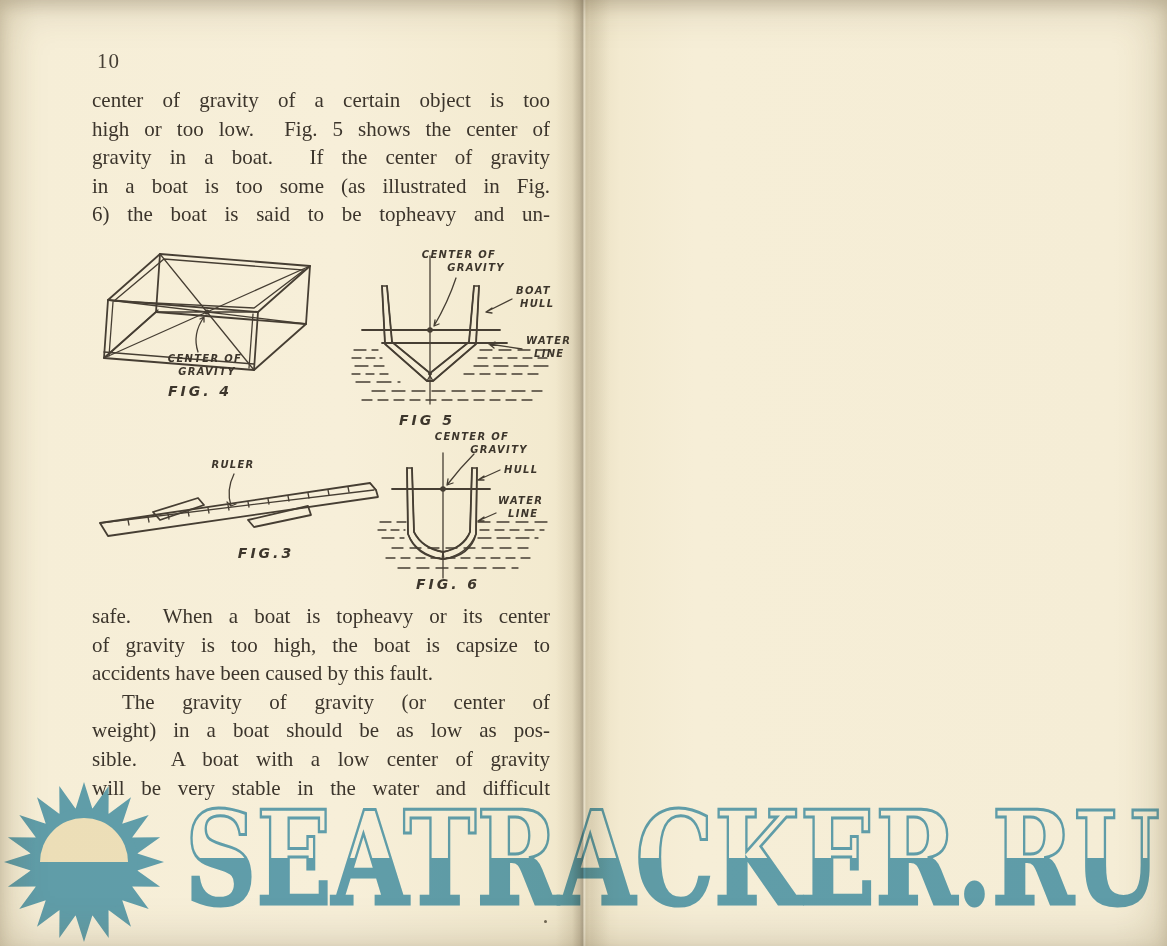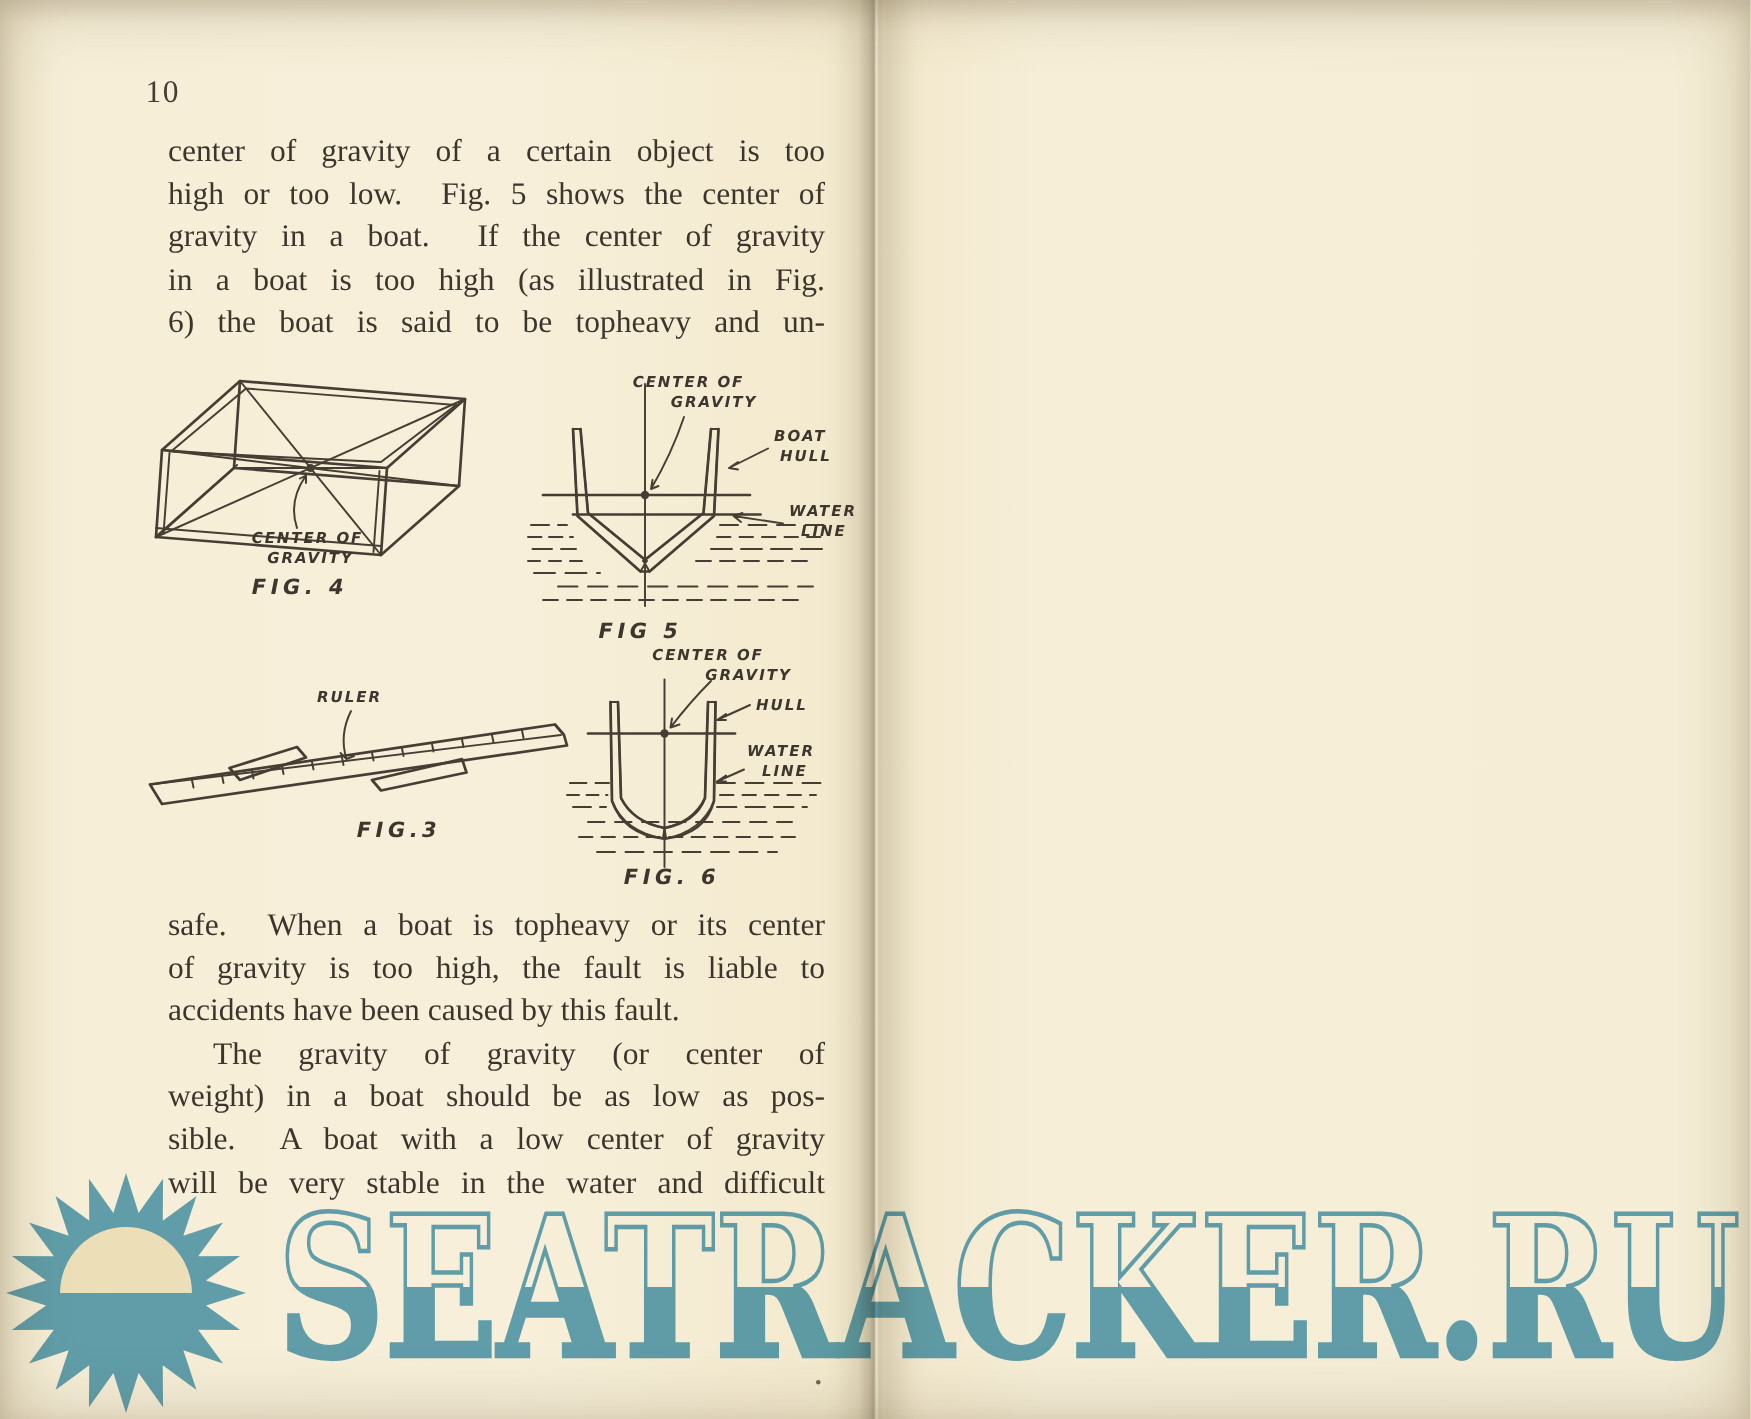--- a/index.html
+++ b/index.html
@@ -38,21 +38,21 @@
     position:absolute;font-size:21px;letter-spacing:3px;word-spacing:7px;
     color:#453e34;white-space:nowrap;
   }
   .rh-left{left:92px;top:49px;width:458px;text-align:center;}
   .pagenum-left{position:absolute;left:5px;top:0;letter-spacing:1px;}
   .textblock{position:absolute;font-size:21px;z-index:2;}
   .tb-p1{left:92px;top:86px;width:458px;}
   .tb-p2{left:92px;top:602px;width:458px;}
   .tline{
     height:28.6px;line-height:28.6px;overflow:hidden;
-    text-align:justify;text-align-last:justify;margin-left:20px;
+    text-align:justify;text-align-last:justify;
   }
   .tline.noj{text-align-last:left;}
   .tline.ind{text-indent:30px;}
   .fig{position:absolute;z-index:2;font-style:italic;}
   .fig svg{display:block;overflow:visible;}
   .sk{stroke:#463e33;fill:none;stroke-width:1.8;stroke-linecap:round;stroke-linejoin:round;}
   .sk2{stroke:#463e33;fill:none;stroke-width:1.3;stroke-linecap:round;}
   .handlbl{
     font-family:"DejaVu Sans",sans-serif;font-size:10px;font-weight:bold;
     letter-spacing:1.3px;fill:#3d362c;
@@ -71,21 +71,21 @@
 <div class="page page-left">
 
   <div class="running-header rh-left">
     <span class="pagenum-left">10</span>
   </div>
 
   <div class="textblock tb-p1">
       <div class="tline">center of gravity of a certain object is too</div>
       <div class="tline">high or too low.&nbsp; Fig. 5 shows the center of</div>
       <div class="tline">gravity in a boat.&nbsp; If the center of gravity</div>
-      <div class="tline">in a boat is too high (as illustrated in Fig.</div>
+      <div class="tline">in a boat is too some (as illustrated in Fig.</div>
       <div class="tline">6) the boat is said to be topheavy and un-</div>
     </div>
 
   <div class="fig" style="left:100px;top:246px;">
     <svg width="215" height="160" viewBox="0 0 215 160">
       <defs>
         <pattern id="hatch" width="5" height="5" patternTransform="rotate(45)" patternUnits="userSpaceOnUse">
           <line x1="0" y1="0" x2="0" y2="5" stroke="#463e33" stroke-width="1.4"></line>
         </pattern>
       </defs>
@@ -195,21 +195,21 @@
       <text class="handlbl" x="126" y="45">HULL</text>
       <path class="sk2" d="M118,85 L100,93 M100,93 l6,-4 M100,93 l6,0"></path>
       <text class="handlbl" x="120" y="76">WATER</text>
       <text class="handlbl" x="130" y="89">LINE</text>
       <text class="figcap" x="70" y="161" text-anchor="middle">FIG. 6</text>
     </svg>
   </div>
 
   <div class="textblock tb-p2">
       <div class="tline">safe.&nbsp; When a boat is topheavy or its center</div>
-      <div class="tline">of gravity is too high, the fault is liable to</div>
+      <div class="tline">of gravity is too high, the boat is capsize to</div>
       <div class="tline noj">accidents have been caused by this fault.</div>
       <div class="tline ind">The gravity of gravity (or center of</div>
       <div class="tline">weight) in a boat should be as low as pos-</div>
       <div class="tline">sible.&nbsp; A boat with a low center of gravity</div>
       <div class="tline">will be very stable in the water and difficult</div>
     </div>
 </div>
 
 <div class="page page-right">
   

